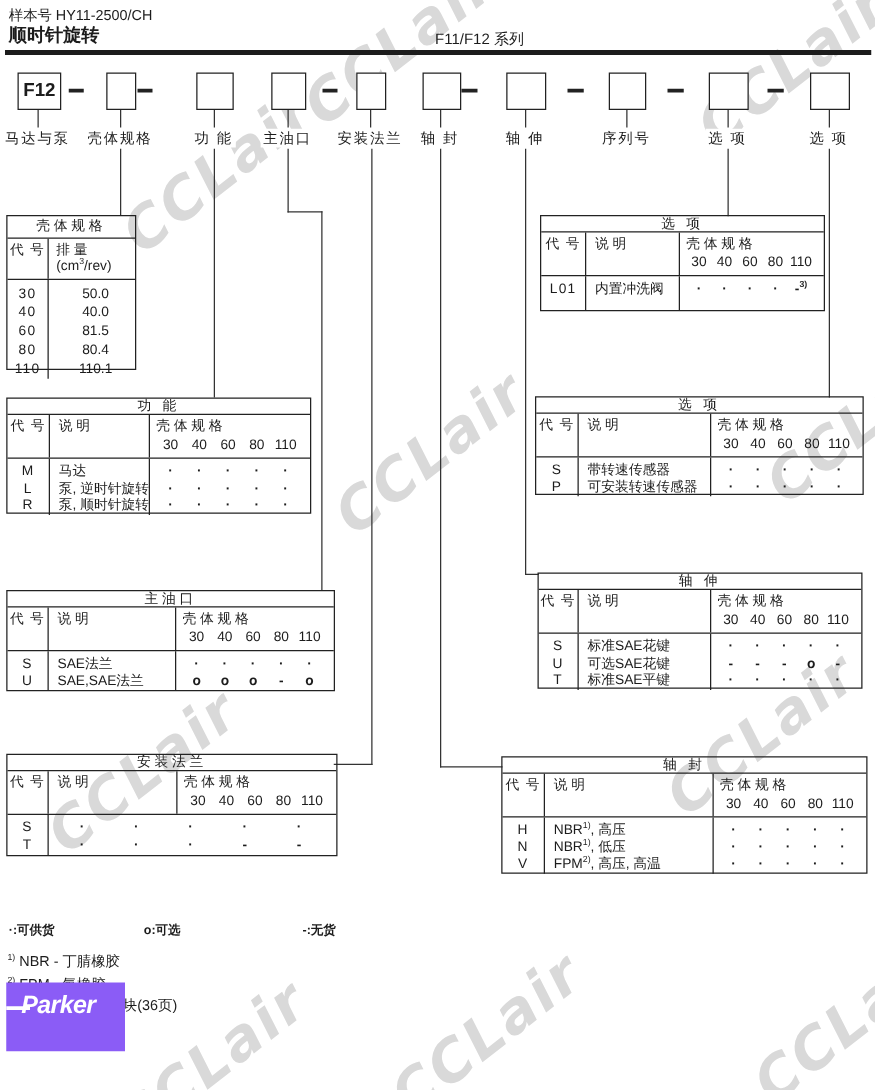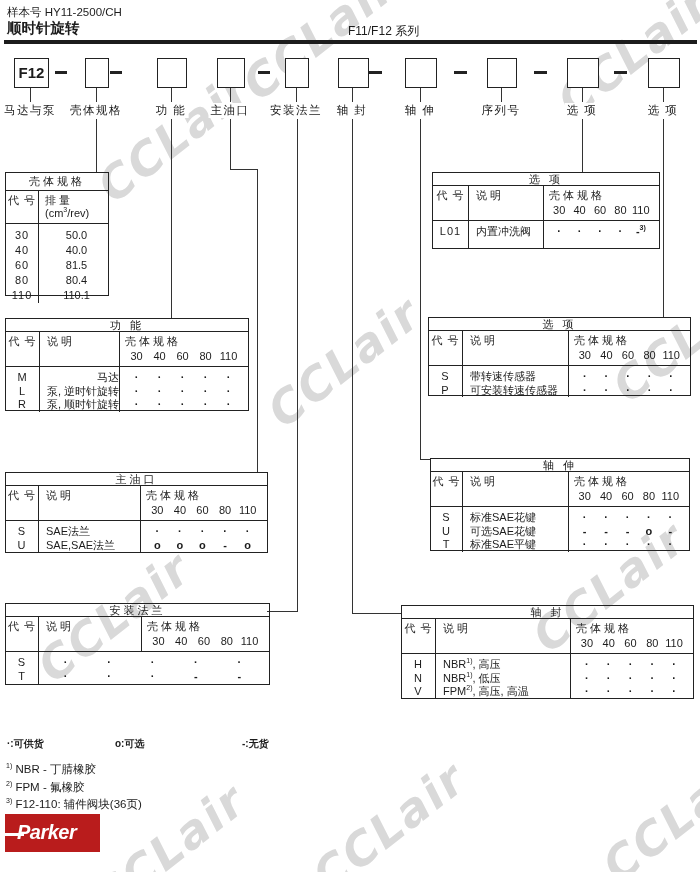--- a/index.html
+++ b/index.html
@@ -42,21 +42,21 @@
   .rcell{height:13.5px;line-height:13px;}
   .size-table .rcell{height:15px;line-height:15px;}
   .size-table .c.val{flex:1;padding-left:6px;text-align:center;}
   .mark{font-weight:bold;}
   sup{font-size:7px;line-height:0;}
   
   .lg{position:absolute;top:737px;font-size:10px;z-index:1;font-weight:bold;}
   #footnotes{position:absolute;left:6px;top:762px;font-size:11.5px;z-index:1;}
   #footnotes div{margin-bottom:4.5px;height:13px;}
   
-  #logo{position:absolute;left:5px;top:814px;width:95px;height:38px;background:#b91c1c;z-index:2;}
+  #logo{position:absolute;left:5px;top:786px;width:95px;height:55px;background:#8b5cf6;z-index:2;}
   #logo .bar{position:absolute;left:0;top:19px;width:19px;height:3.2px;background:#fff;}
   #logo .word{position:absolute;left:12px;top:7px;color:#fff;font-size:20px;font-weight:bold;
               font-style:italic;letter-spacing:-0.5px;}
 </style>
 </head>
 <body>
 
 <div id="page">
 
   <div class="wm" style="left:85px;top:110px">CCLair</div>
@@ -206,21 +206,21 @@
             <span class="szc">110</span>
           </div>
         </div>
       </div>
       <div class="bodyrow">
         <div class="c code" style="width: 34px;">
           <div class="rcell">M</div>
           <div class="rcell">L</div>
           <div class="rcell">R</div>
         </div>
-        <div class="c desc" style="width: 80px; text-align: right;">
+        <div class="c desc" style="width: 80px;">
           <div class="rcell">马达</div>
           <div class="rcell">泵, 逆时针旋转</div>
           <div class="rcell">泵, 顺时针旋转</div>
         </div>
         <div class="c spec">
           <div class="rcell sizes" style="margin-top: 0px;">
             <span class="szc mark">·</span>
             <span class="szc mark">·</span>
             <span class="szc mark">·</span>
             <span class="szc mark">·</span>

